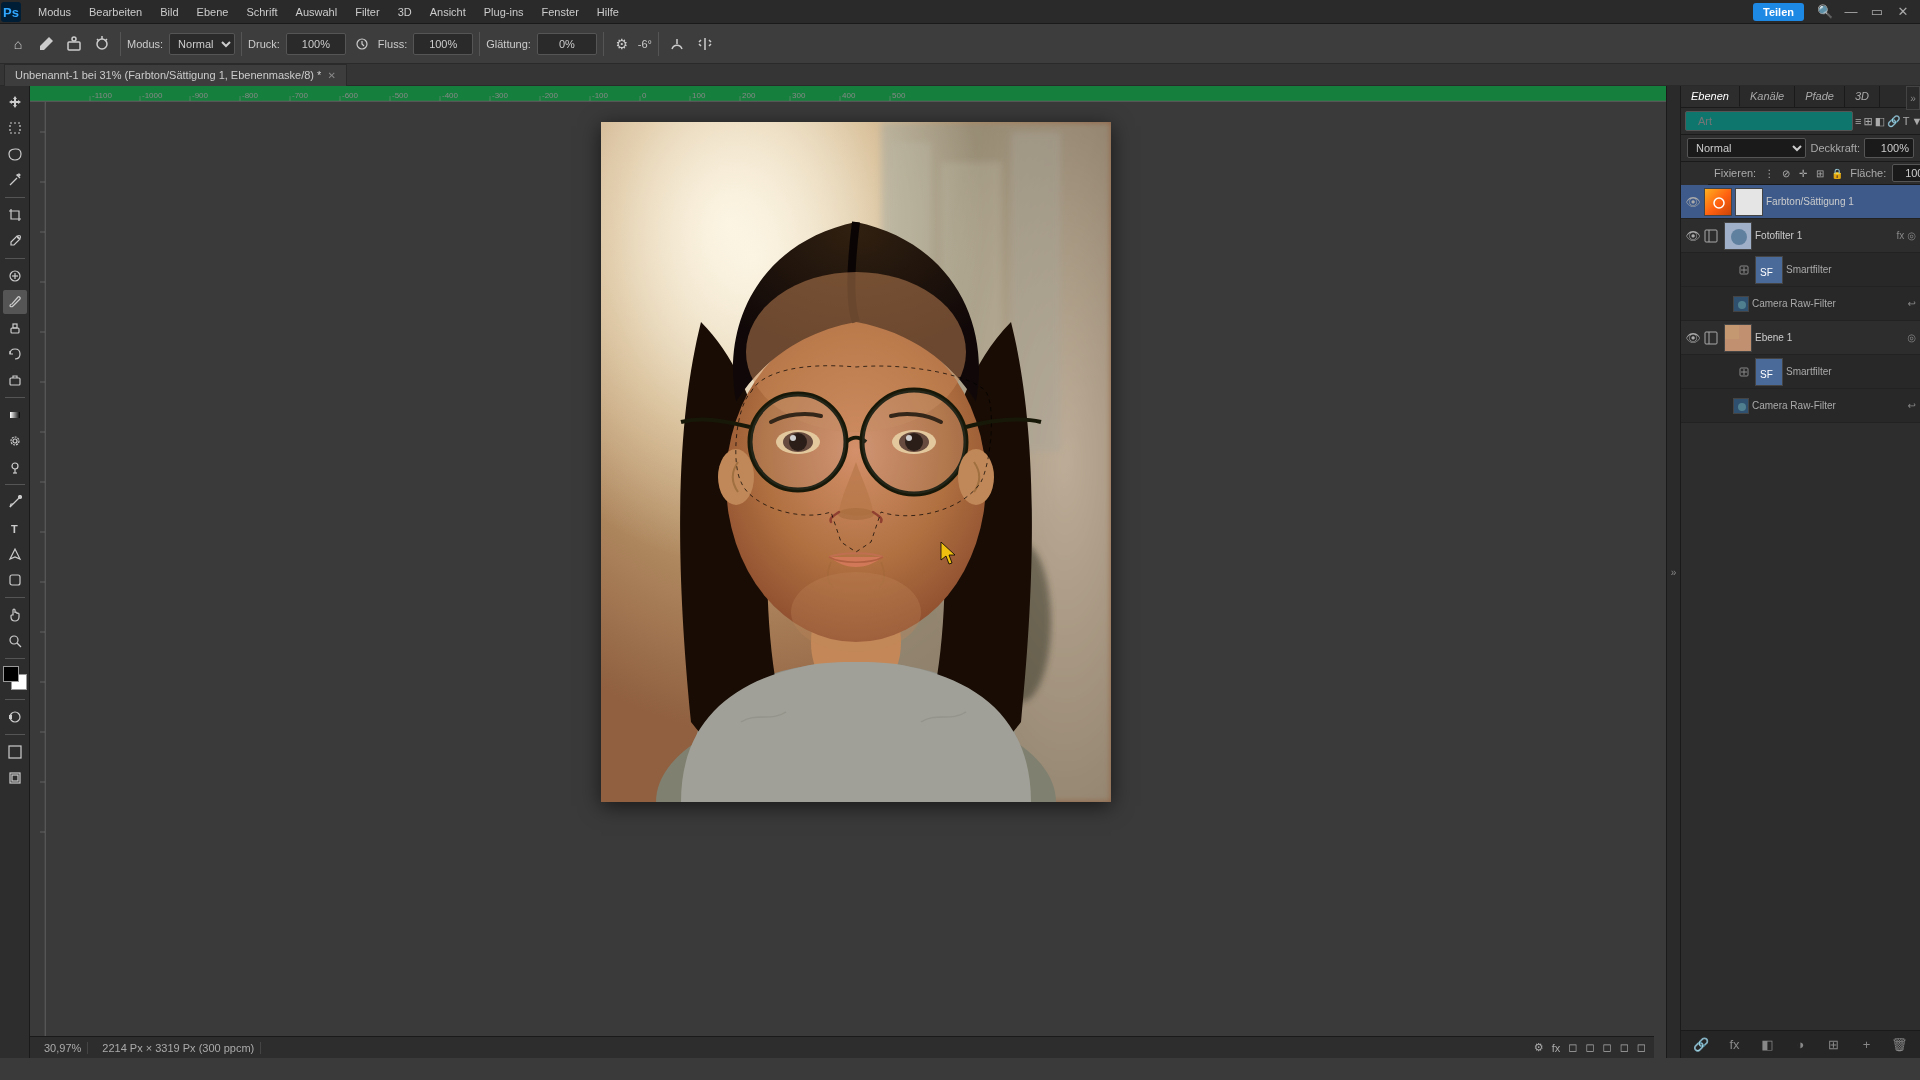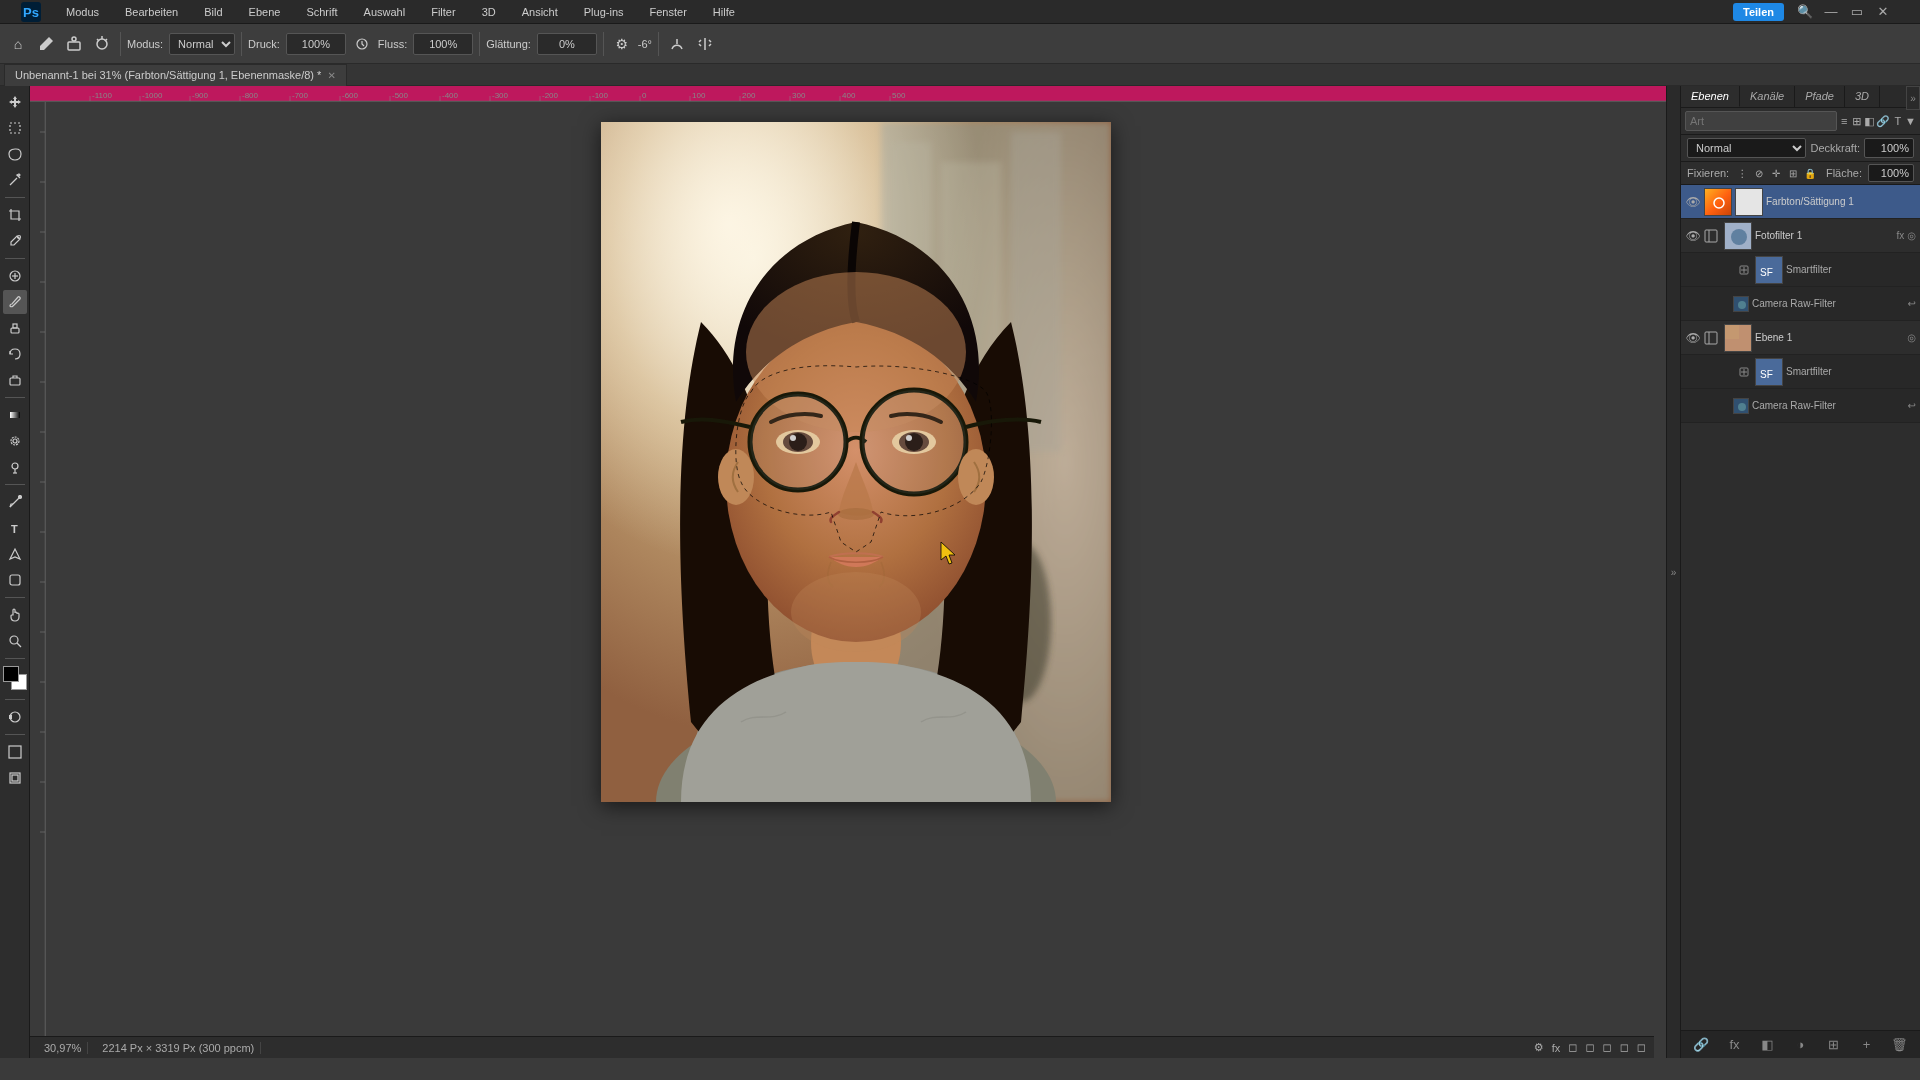--- a/index.html
+++ b/index.html
@@ -1,21 +1,21 @@
 <!DOCTYPE html>
 <html><head>
   <meta charset="utf-8">
   <style>
     * { margin: 0; padding: 0; box-sizing: border-box; }
     body { width: 1920px; height: 1080px; overflow: hidden; background: #3a3a3a; font-family: 'Arial', sans-serif; font-size: 11px; color: #ccc; user-select: none; }
 
     
     #menubar {
       width: 100%; height: 24px; background: #2a2a2a; display: flex; align-items: center;
-      padding: 0 20px; gap: 10px; border-bottom: 1px solid #1a1a1a;
+      padding: 0 0; gap: 2px; border-bottom: 1px solid #1a1a1a;
     }
     .menu-logo { width: 22px; height: 22px; margin-right: 6px; display: flex; align-items: center; justify-content: center; }
     .menu-logo svg { width: 20px; height: 20px; }
     .menu-item { padding: 2px 8px; cursor: pointer; color: #ccc; font-size: 11px; border-radius: 2px; }
 
     
     #toolbar {
       width: 100%; height: 40px; background: #3d3d3d; display: flex; align-items: center;
       padding: 0 6px; gap: 4px; border-bottom: 1px solid #2a2a2a;
     }
@@ -67,21 +67,21 @@
       display: flex; flex-direction: column; overflow: hidden;
     }
 
     
     #canvas-area {
       flex: 1; background: #3a3a3a; position: relative; overflow: hidden;
     }
 
     
     #top-ruler {
-      height: 16px; background: #be185d; border-bottom: 1px solid #555;
+      height: 16px; background: #15803d; border-bottom: 1px solid #555;
       width: 100%; position: relative; overflow: hidden;
     }
 
     
     #canvas-wrapper {
       position: absolute; top: 16px; left: 16px; right: 0; bottom: 22px;
       overflow: hidden; display: flex; align-items: flex-start; justify-content: center;
       padding: 30px;
     }
     #canvas-image {
@@ -123,43 +123,43 @@
     
     .panel-toolbar {
       display: flex; align-items: center; gap: 2px; padding: 3px 4px;
       background: #2d2d2d; border-bottom: 1px solid #1a1a1a;
     }
     .panel-tool-btn {
       width: 20px; height: 20px; display: flex; align-items: center; justify-content: center;
       cursor: pointer; color: #aaa; font-size: 11px; border-radius: 2px;
     }
     .panel-search {
-      flex: 1; height: 20px; background: #404040; border: 1px solid #555;
-      color: #ccc; font-size: 11px; padding: 0 4px; border-radius: 2px;
+      flex: 1; height: 20px; background: #0f766e; border: 1px solid #555;
+      color: #ccc; font-size: 11px; padding: 0 12px; border-radius: 2px;
     }
 
     
     .panel-blend-row {
       display: flex; align-items: center; padding: 3px 6px; gap: 4px;
       border-bottom: 1px solid #1a1a1a; background: #2d2d2d;
     }
     .blend-select {
       flex: 1; height: 20px; background: #1a1a1a; border: 1px solid #555;
       color: #ccc; font-size: 11px; padding: 0 4px; border-radius: 2px;
     }
     .blend-label { font-size: 11px; color: #aaa; }
     .blend-input {
       width: 50px; height: 20px; background: #1a1a1a; border: 1px solid #555;
       color: #ccc; font-size: 11px; padding: 0 4px; border-radius: 2px; text-align: right;
     }
 
     
     .panel-lock-row {
       display: flex; align-items: center; padding: 2px 6px; gap: 6px;
-      border-bottom: 1px solid #1a1a1a; background: #2d2d2d; font-size: 11px; color: #aaa;
+      border-bottom: 1px solid #1a1a1a; background: #2d2d2d; font-size: 11px; color: #aaa; margin-left: 27px;
     }
     .lock-icons { display: flex; gap: 3px; }
     .lock-icon { width: 14px; height: 14px; display: flex; align-items: center; justify-content: center; cursor: pointer; font-size: 10px; }
     .fill-label { margin-left: auto; }
     .fill-input {
       width: 46px; height: 18px; background: #1a1a1a; border: 1px solid #555;
       color: #ccc; font-size: 11px; padding: 0 4px; border-radius: 2px; text-align: right;
     }
 
     

